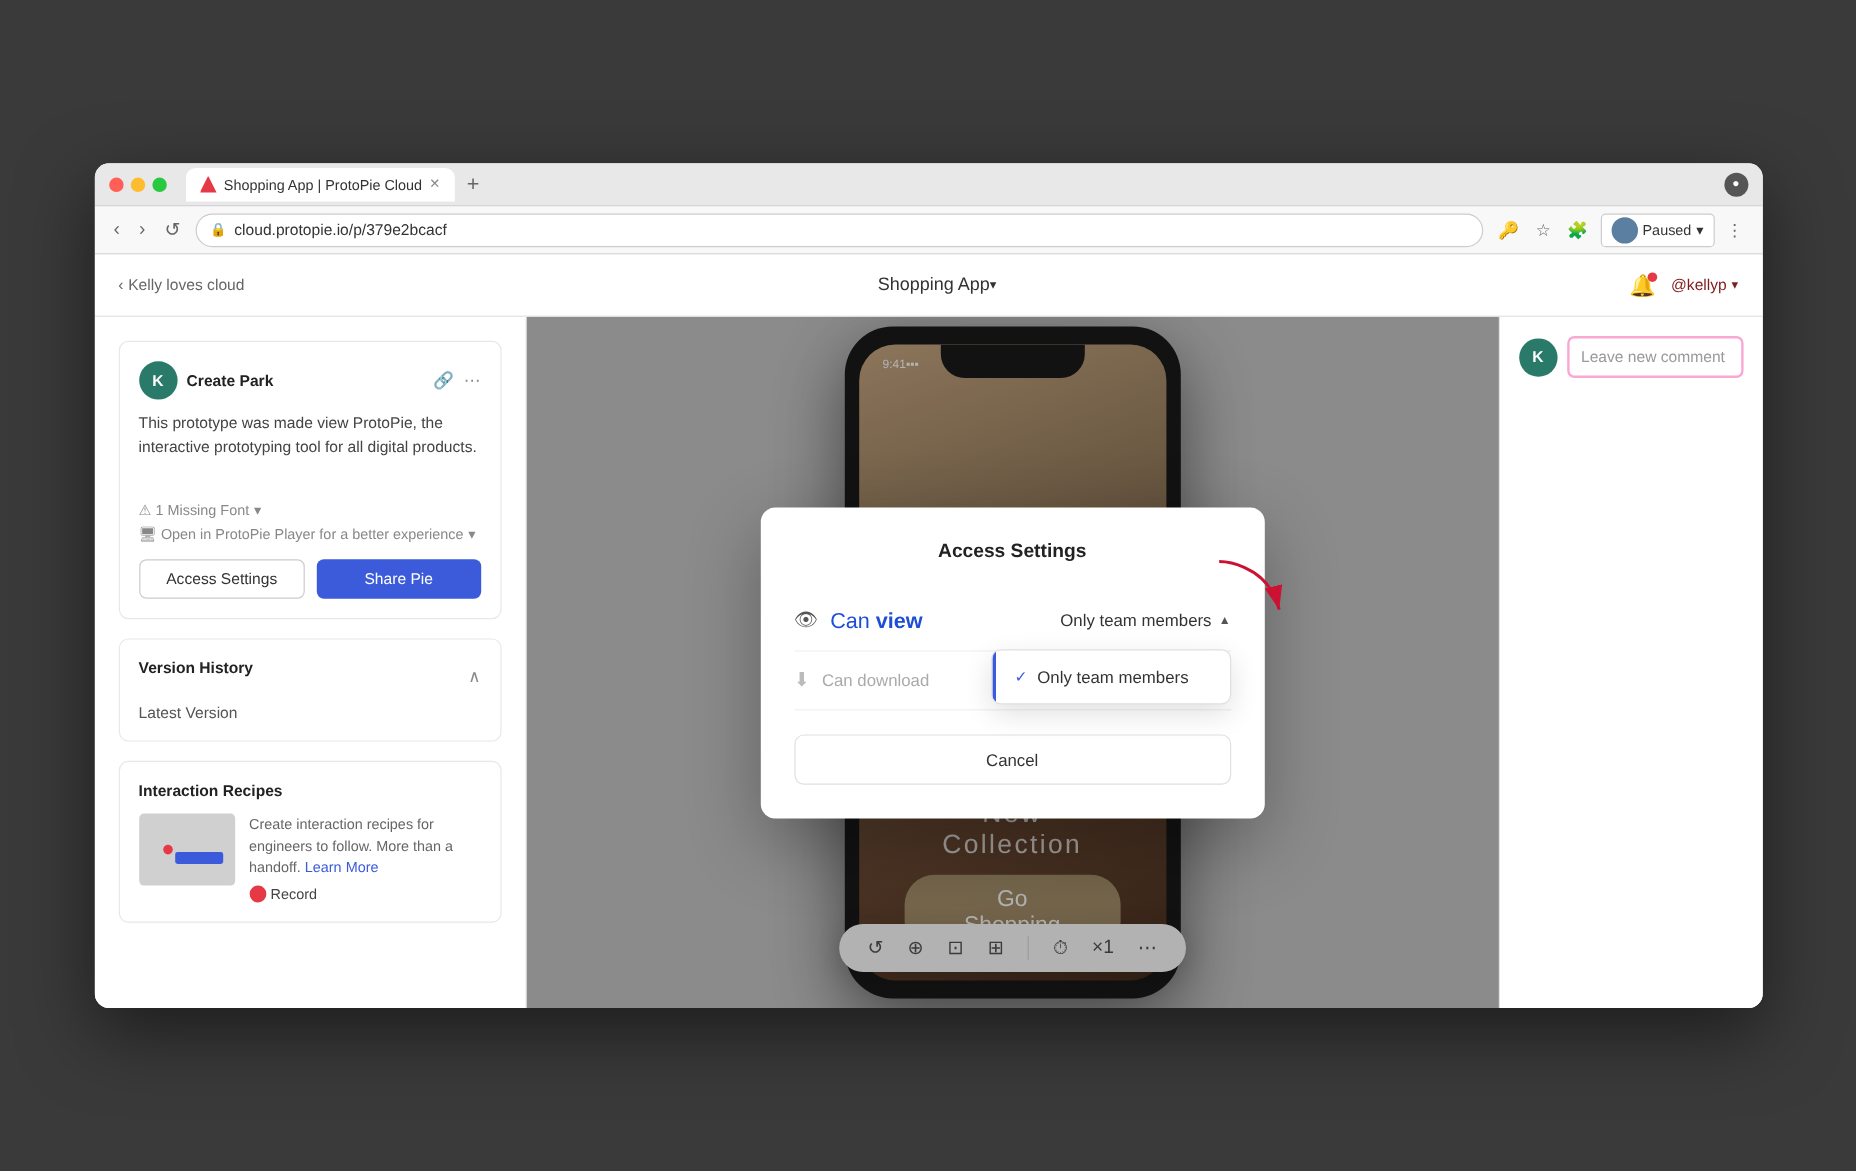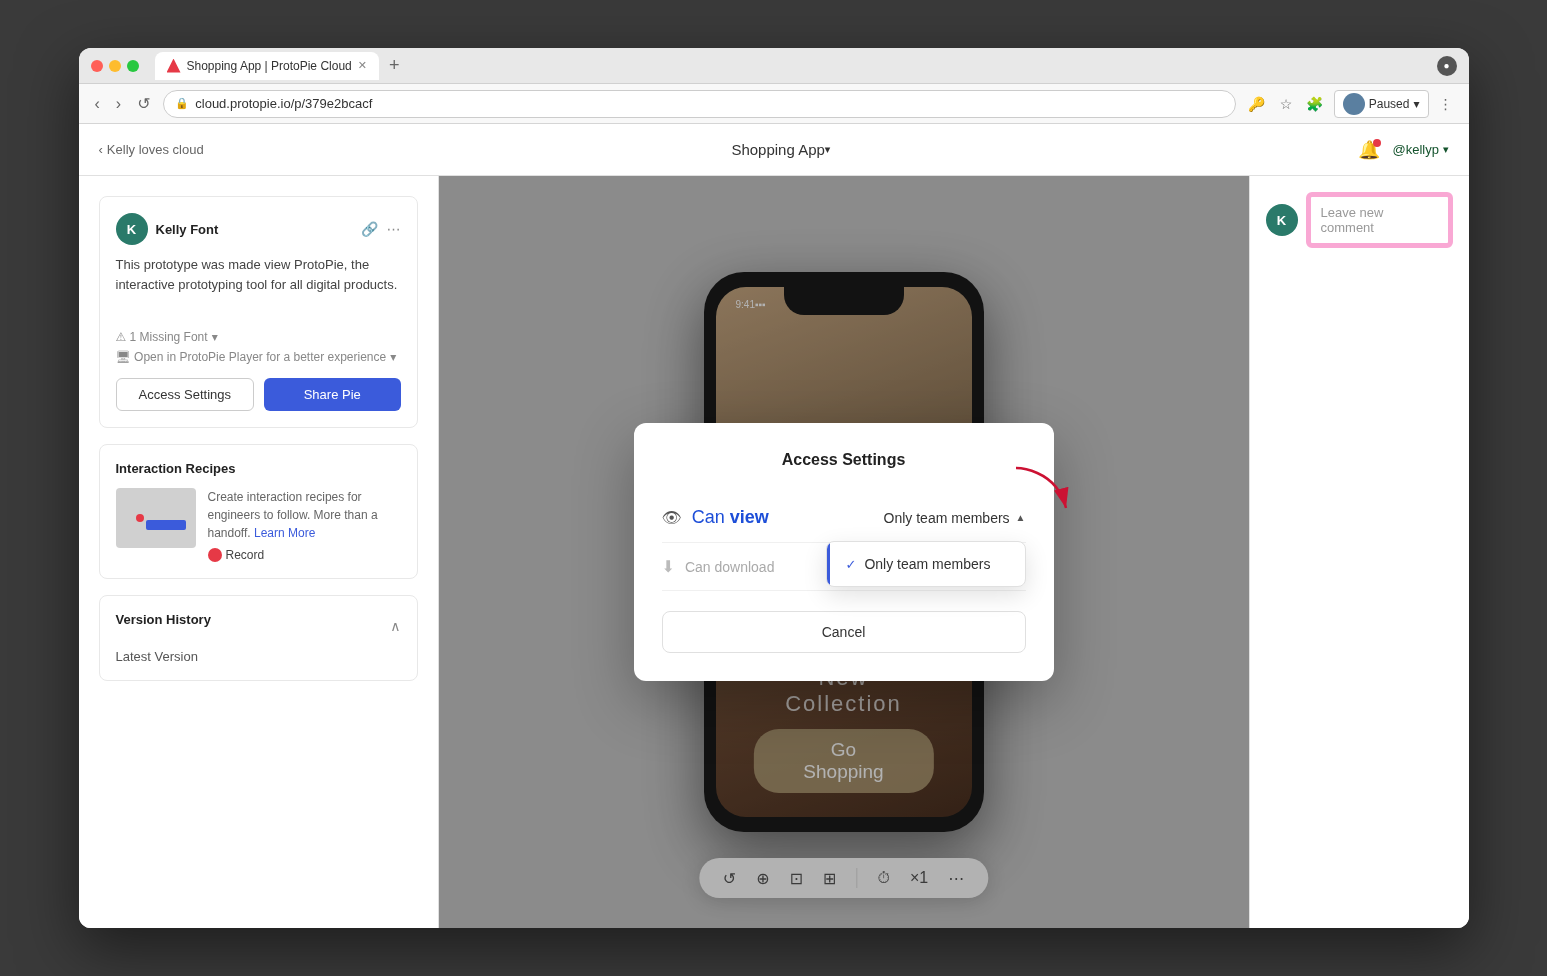--- a/index.html
+++ b/index.html
@@ -10,21 +10,21 @@
       height: 976px;
       overflow: hidden;
       display: flex;
       align-items: center;
       justify-content: center;
     }
 
     
     .browser-window {
       width: 1390px;
-      height: 880px;
+      height: 704px;
       background: #f0f0f0;
       border-radius: 12px;
       box-shadow: 0 20px 60px rgba(0,0,0,0.5);
       overflow: hidden;
       display: flex;
       flex-direction: column;
     }
 
     
     .title-bar {
@@ -226,21 +226,21 @@
       width: 8px;
       height: 8px;
       background: #e63946;
       border-radius: 50%;
     }
     .user-menu {
       display: flex;
       align-items: center;
       gap: 4px;
       font-size: 13px;
-      color: #14532d;
+      color: #7f1d1d;
       cursor: pointer;
     }
 
     
     .main-layout {
       flex: 1;
       display: flex;
       overflow: hidden;
       position: relative;
     }
@@ -550,21 +550,21 @@
       background: #2a7a6a;
       display: flex;
       align-items: center;
       justify-content: center;
       color: white;
       font-size: 13px;
       font-weight: 600;
       flex-shrink: 0;
     }
     .comment-input-field {
-      border: 5px solid #f9a8d4;
+      border: 2px solid #f9a8d4;
       border-radius: 6px;
       padding: 8px 10px;
       font-size: 13px;
       color: #999;
       flex: 1;
       background: white;
     }
 
     
     .modal-overlay {
@@ -758,21 +758,21 @@
 
     <div class="main-layout">
 
       <div class="sidebar">
 
         <div class="comment-card">
           <div class="comment-header">
             <div class="user-avatar">
               <span>K</span>
             </div>
-            <span class="comment-user-name">Kelly Font</span>
+            <span class="comment-user-name">Create Park</span>
             <div class="comment-actions">
               <button class="comment-action-btn">🔗</button>
               <button class="comment-action-btn">⋯</button>
             </div>
           </div>
           <p class="comment-text">This prototype was made view ProtoPie, the interactive prototyping tool for all digital products.</p>
           <div class="missing-font-row">
             <span>⚠ 1 Missing Font</span>
             <span>▾</span>
           </div>
@@ -780,47 +780,47 @@
             <span>🖥 Open in ProtoPie Player for a better experience</span>
             <span>▾</span>
           </div>
           <div class="card-buttons">
             <button class="btn-access">Access Settings</button>
             <button class="btn-share">Share Pie</button>
           </div>
         </div>
 
         <div class="section-card">
+          <div class="version-header">
+            <span class="section-title">Version History</span>
+            <button class="comment-action-btn">∧</button>
+          </div>
+          <div class="version-label">Latest Version</div>
+        </div>
+
+        <div class="section-card">
           <div class="section-title">Interaction Recipes</div>
           <div class="recipe-content">
             <div class="recipe-thumbnail">
               <div class="recipe-dot"></div>
               <div class="recipe-bar"></div>
             </div>
             <div>
               <p class="recipe-text">
                 <span>Create interaction recipes for engineers to follow. More than a handoff.</span>
                 <a href="#">Learn More</a>
               </p>
               <div class="record-btn">
                 <div class="record-dot"></div>
                 <span>Record</span>
               </div>
             </div>
           </div>
         </div>
 
-        <div class="section-card">
-          <div class="version-header">
-            <span class="section-title">Version History</span>
-            <button class="comment-action-btn">∧</button>
-          </div>
-          <div class="version-label">Latest Version</div>
-        </div>
-
       </div>
 
       <div class="center-content">
 
         <div class="phone-mockup">
           <div class="phone-screen">
             <div class="phone-notch"></div>
             <div class="phone-status-bar">
               <span>9:41</span>
               <span>▪▪▪</span>

